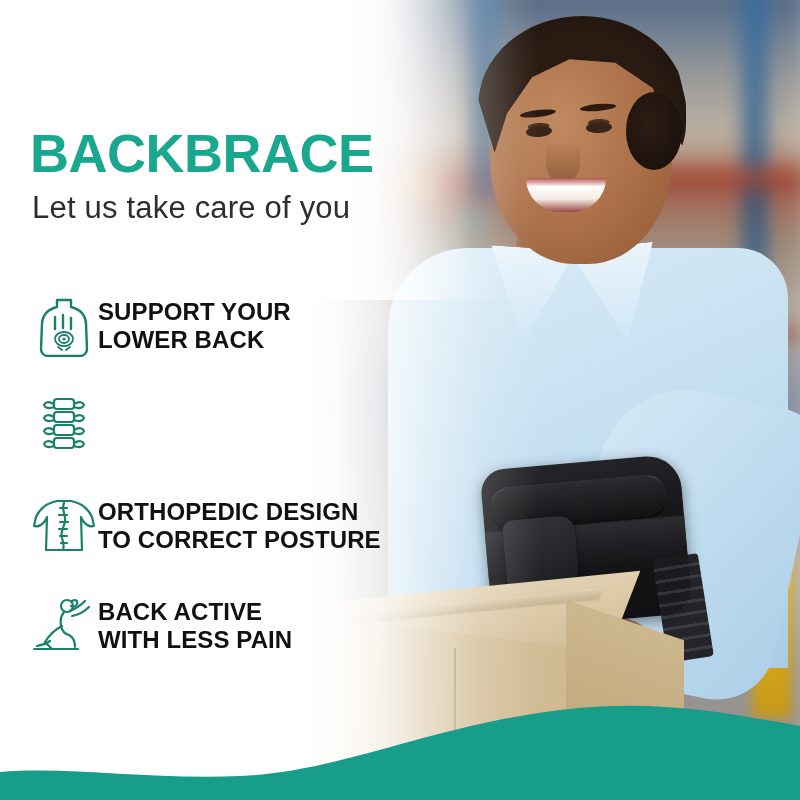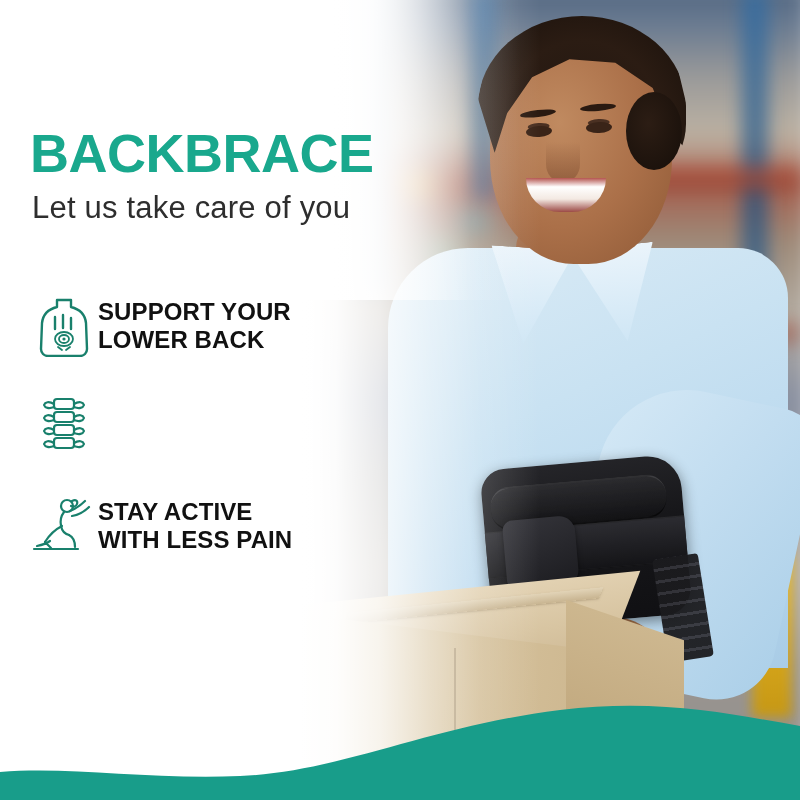--- a/index.html
+++ b/index.html
@@ -451,33 +451,44 @@
               <path d="M13 35 c-5 -3 -9 -2 -10 1 c1 3 5 4 10 2 M33 35 c5 -3 9 -2 10 1 c-1 3 -5 4 -10 2"></path>
             </g>
             <g>
               <rect x="13" y="43" width="20" height="10" rx="3"></rect>
               <path d="M13 48 c-5 -3 -9 -2 -10 1 c1 3 5 4 10 2 M33 48 c5 -3 9 -2 10 1 c-1 3 -5 4 -10 2"></path>
             </g>
           </svg>
         </div>
       </div>
 
+      <div class="feature-row">
+        <div class="feature-icon">
+          <svg width="62" height="58" viewBox="0 0 62 58" fill="none" stroke="#19806c" stroke-width="2.2" stroke-linecap="round" stroke-linejoin="round">
+            <path d="M24 4 h14 c10 2 17 7 21 16 l2 9 c-4 1 -8 -1 -11 -5 l-2 -4 l1 33 h-36 l1 -33 l-2 4 c-3 4 -7 6 -11 5 l2 -9 c4 -9 11 -14 21 -16 z"></path>
+            <path d="M31 6 c-3 7 2 11 1 18 c-1 7 -5 10 -3 17 c2 6 2 9 1 12"></path>
+            <path d="M27 11 h7 M26 18 h8 M27 25 h8 M26 32 h8 M27 39 h7 M28 46 h6"></path>
+          </svg>
+        </div>
+        <div class="feature-text">ORTHOPEDIC DESIGN
+TO CORRECT POSTURE</div>
+      </div>
 
       <div class="feature-row">
         <div class="feature-icon">
           <svg width="66" height="58" viewBox="0 0 66 58" fill="none" stroke="#19806c" stroke-width="2.2" stroke-linecap="round" stroke-linejoin="round">
             <circle cx="36" cy="9" r="6"></circle>
             <path d="M41 4 c4 -2 6 0 5 3 c-1 3 -4 3 -6 2"></path>
             <path d="M33 15 c-3 4 -4 9 -3 14 c1 5 4 8 8 9"></path>
             <path d="M39 14 c5 -2 10 -5 15 -10 M41 19 c6 -1 12 -4 17 -9"></path>
             <path d="M31 29 c-6 3 -12 8 -17 16 M38 38 c4 2 6 6 6 12"></path>
             <path d="M6 49 c5 -1 9 -2 13 -5 M14 45 l6 6"></path>
             <path d="M3 52 h44"></path>
           </svg>
         </div>
-        <div class="feature-text">STAY ACTIVE
+        <div class="feature-text">BACK ACTIVE
 WITH LESS PAIN</div>
       </div>
 
     </div>
   </div>
 
 </div>
 
 </body></html>

